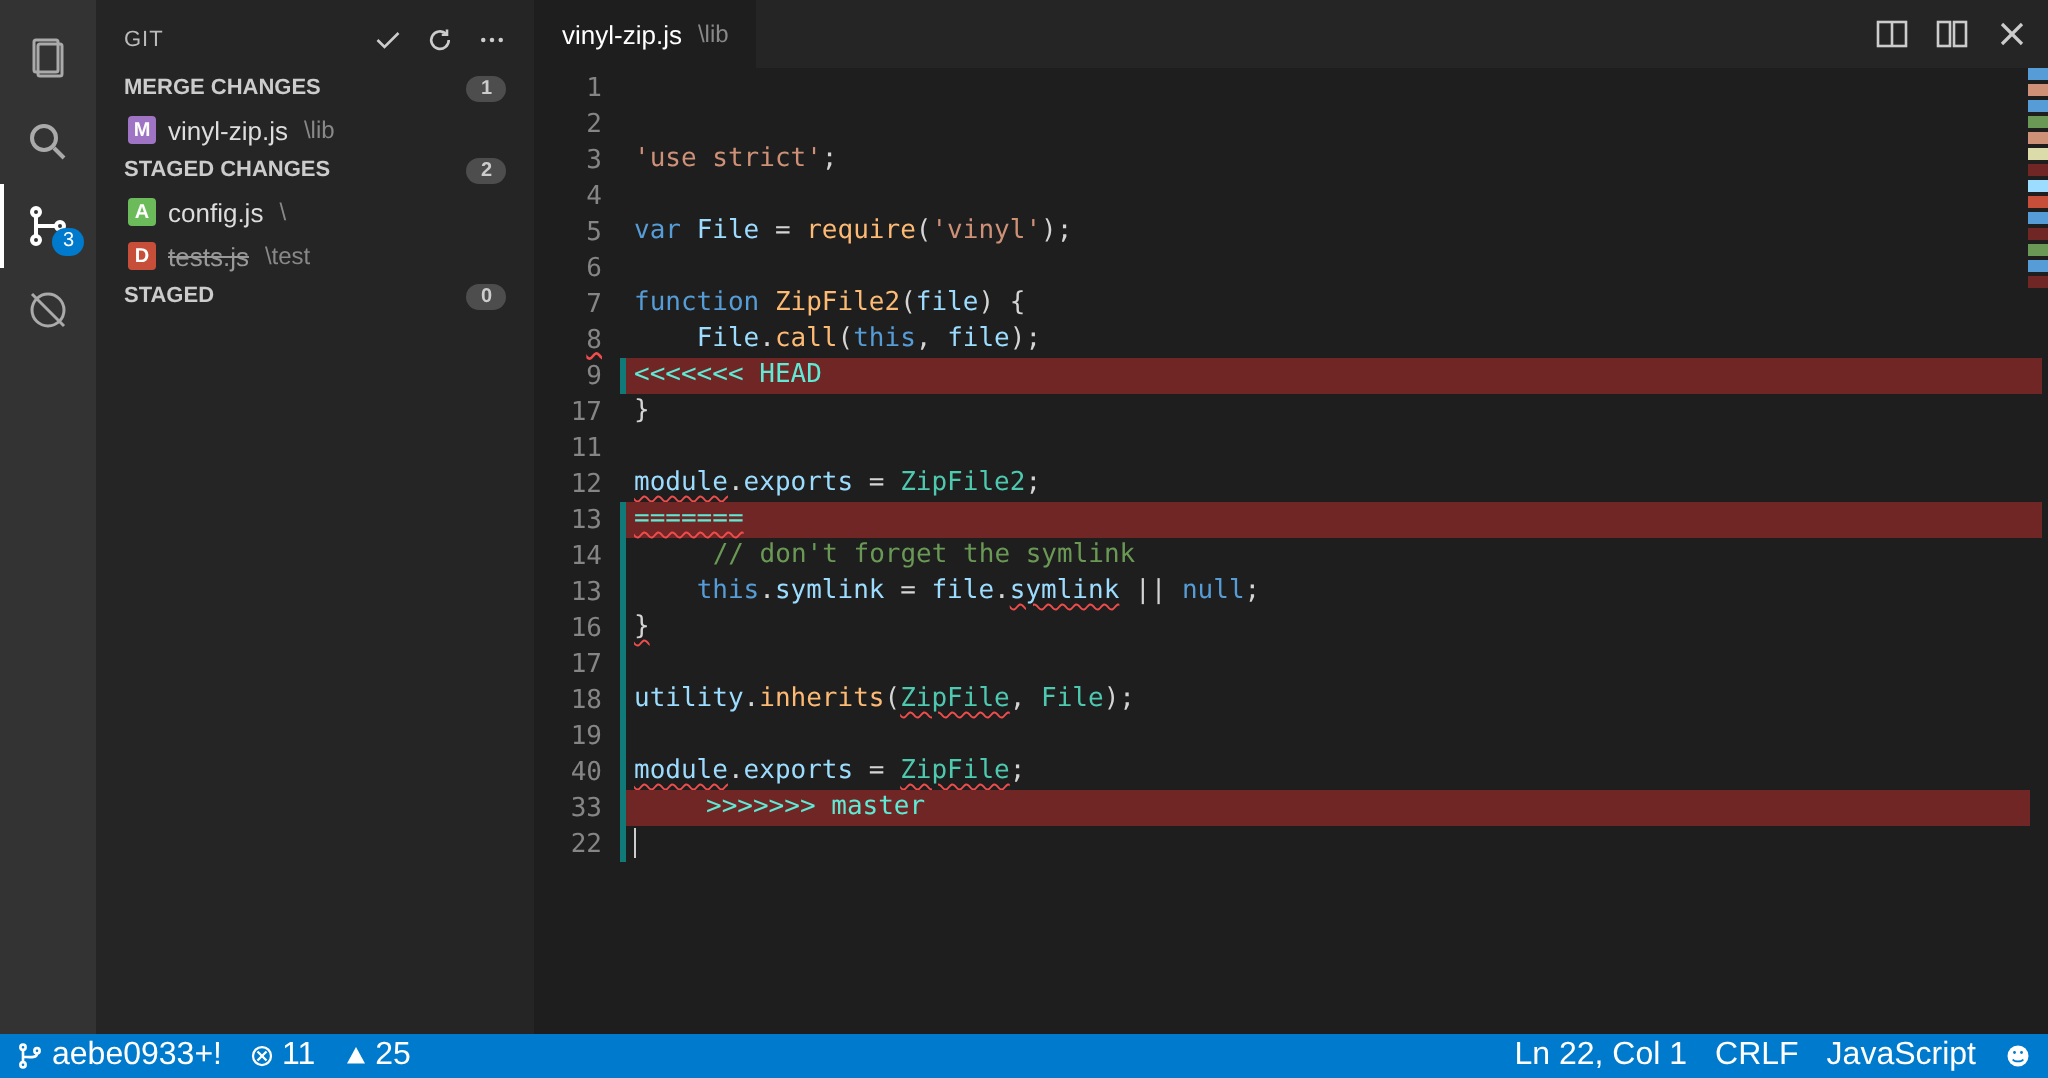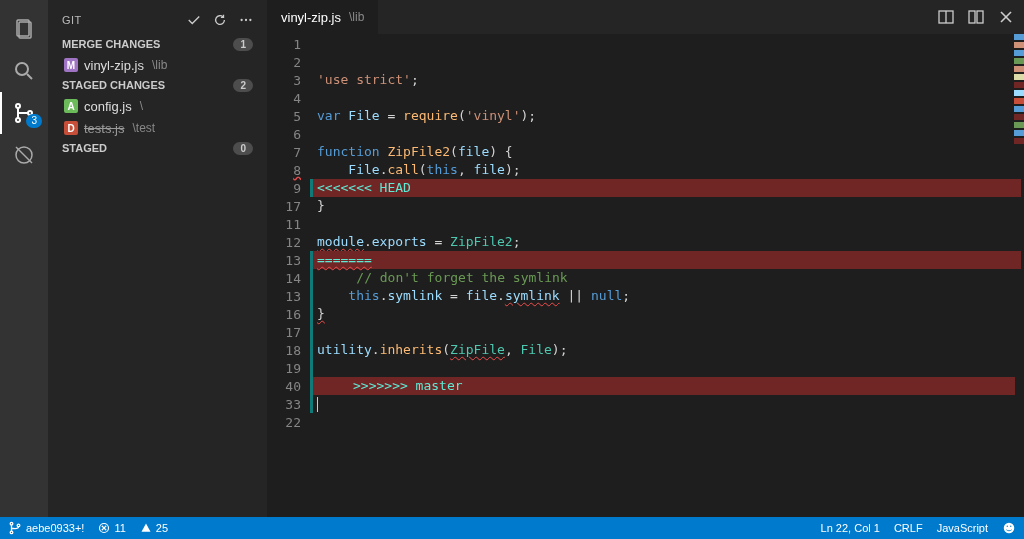--- a/index.html
+++ b/index.html
@@ -45,21 +45,21 @@
   .fn  { color: #fdba74; }
   .id  { color: #9cdcfe; }
   .cm  { color: #6a9955; }
   .cf  { color: #5eead4; }
   .pl  { color: #d4d4d4; }
   .ty  { color: #4ec9b0; }
   .err { text-decoration: underline wavy #f14c4c 1px; text-underline-offset: 2px; }
   .caret { display:inline-block; width:1px; height:15px; background:#ccc; vertical-align:middle; }
   .minimap { position: absolute; right: 0; top: 0; width: 10px; height: 260px; }
   .mm { height: 6px; margin-bottom: 2px; }
-  .statusbar { height: 22px; background: #007acc; color: #fff; display: flex; align-items: center; font-size: 11px; padding: 0 8px; gap: 14px; }
+  .statusbar { height: 22px; background: #007acc; color: #fff; display: flex; align-items: center; font-size: 16px; padding: 0 8px; gap: 14px; }
   .statusbar .right { margin-left: auto; display: flex; gap: 14px; align-items: center; }
   .sb-item { display: flex; align-items: center; gap: 4px; cursor: pointer; }
   svg { display: block; }
 </style>
 </head>
 <body>
 
 <div class="workbench">
 
   <div class="activitybar">
@@ -211,20 +211,21 @@
           <div class="line" style="position: relative;"><span class="pl">}</span></div>
           <div class="line" style="position: relative;">&nbsp;</div>
           <div class="line" style="position: relative;"><span class="id err">module</span><span class="pl">.</span><span class="id">exports</span> <span class="pl">=</span> <span class="ty">ZipFile2</span><span class="pl">;</span></div>
           <div class="line hl" style="position: relative; width: 708px;"><span class="cf err">=======</span><span style="position: absolute; left: -3px; top: 0px; bottom: 0px; width: 3px; background: rgb(15, 122, 120);"></span></div>
           <div class="line" style="position: relative; padding-left: 12px;">    <span class="cm">// don't forget the symlink</span><span style="position: absolute; left: -3px; top: 0px; bottom: 0px; width: 3px; background: rgb(15, 122, 120);"></span></div>
           <div class="line" style="position: relative;">    <span class="k">this</span><span class="pl">.</span><span class="id">symlink</span> <span class="pl">=</span> <span class="id">file</span><span class="pl">.</span><span class="id err">symlink</span> <span class="pl">||</span> <span class="k">null</span><span class="pl">;</span><span style="position: absolute; left: -3px; top: 0px; bottom: 0px; width: 3px; background: rgb(15, 122, 120);"></span></div>
           <div class="line" style="position: relative;"><span class="pl err">}</span><span style="position: absolute; left: -3px; top: 0px; bottom: 0px; width: 3px; background: rgb(15, 122, 120);"></span></div>
           <div class="line" style="position: relative;">&nbsp;<span style="position: absolute; left: -3px; top: 0px; bottom: 0px; width: 3px; background: rgb(15, 122, 120);"></span></div>
           <div class="line" style="position: relative;"><span class="id">utility</span><span class="pl">.</span><span class="fn">inherits</span><span class="pl">(</span><span class="ty err">ZipFile</span><span class="pl">, </span><span class="ty">File</span><span class="pl">);</span><span style="position: absolute; left: -3px; top: 0px; bottom: 0px; width: 3px; background: rgb(15, 122, 120);"></span></div>
           <div class="line" style="position: relative;">&nbsp;<span style="position: absolute; left: -3px; top: 0px; bottom: 0px; width: 3px; background: rgb(15, 122, 120);"></span></div>
+          <div class="line" style="position: relative;"><span class="id err">module</span><span class="pl">.</span><span class="id">exports</span> <span class="pl">=</span> <span class="ty err">ZipFile</span><span class="pl">;</span><span style="position: absolute; left: -3px; top: 0px; bottom: 0px; width: 3px; background: rgb(15, 122, 120);"></span></div>
           <div class="line hl" style="position: relative; width: 702px; padding-left: 40px;"><span class="cf">&gt;&gt;&gt;&gt;&gt;&gt;&gt; master</span><span style="position: absolute; left: -3px; top: 0px; bottom: 0px; width: 3px; background: rgb(15, 122, 120);"></span></div>
           <div class="line" style="position: relative;"><span class="caret"></span><span style="position: absolute; left: -3px; top: 0px; bottom: 0px; width: 3px; background: rgb(15, 122, 120);"></span></div>
         </div>
       <div class="minimap" id="minimap">
           <div class="mm" style="background: rgb(86, 156, 214);"></div>
           <div class="mm" style="background: rgb(206, 145, 120);"></div>
           <div class="mm" style="background: rgb(86, 156, 214);"></div>
           <div class="mm" style="background: rgb(106, 153, 85);"></div>
           <div class="mm" style="background: rgb(206, 145, 120);"></div>
           <div class="mm" style="background: rgb(220, 220, 170);"></div>

